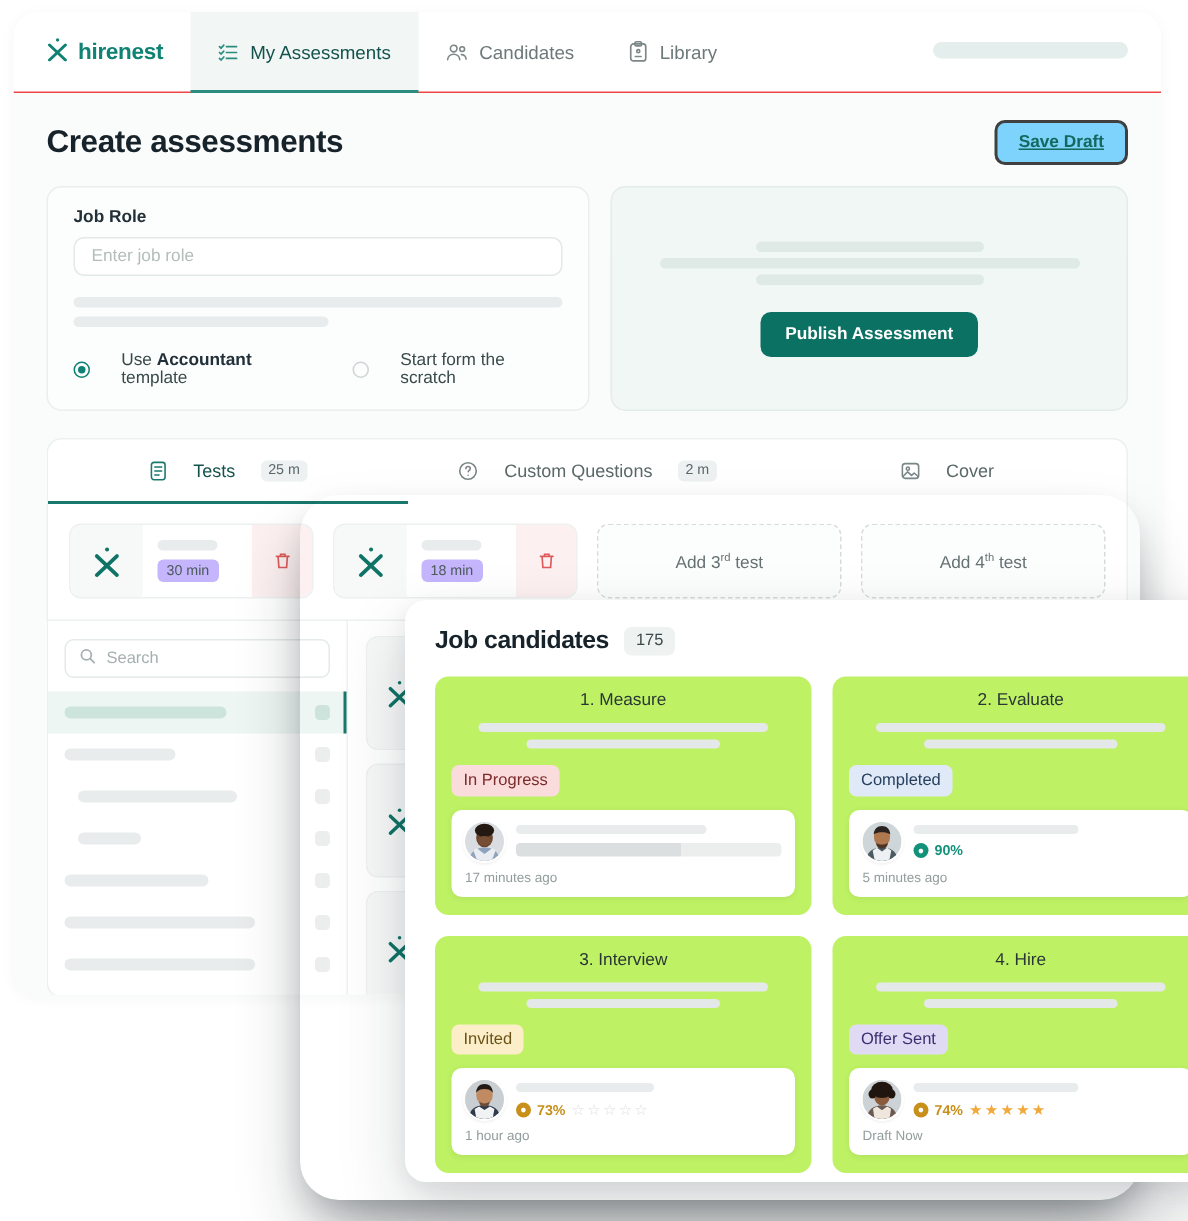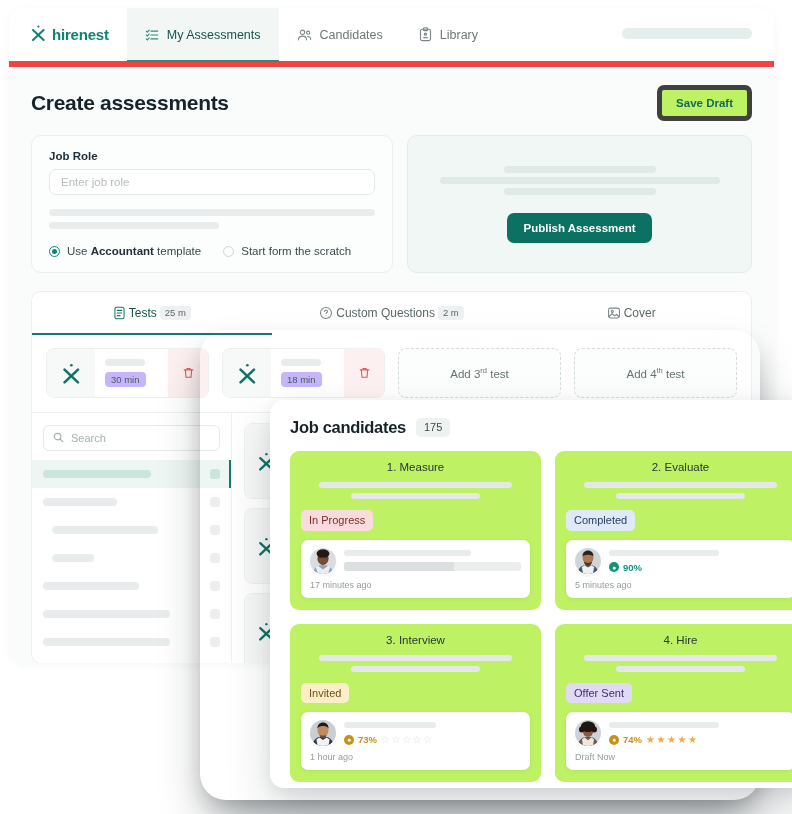--- a/index.html
+++ b/index.html
@@ -41,21 +41,21 @@
     z-index: 3;
   }
 
   
   .navbar {
     height: 53px;
     background: #ffffff;
     display: flex;
     align-items: stretch;
     position: relative;
-    border-bottom: 6px solid #ef4444;
+    border-bottom: 1px solid #ef4444;
   }
   .brand {
     display: flex;
     align-items: center;
     gap: 6px;
     padding: 0 18px 0 22px;
     color: #0f8273;
     font-size: 15px;
     font-weight: bold;
     letter-spacing: -0.2px;
@@ -103,28 +103,29 @@
     justify-content: space-between;
     padding: 18px 22px 10px 22px;
   }
   .page-title {
     font-size: 21px;
     color: #17232a;
     font-weight: bold;
     letter-spacing: -0.3px;
   }
   .btn-outline {
-    border: 5px solid #404040;
+    border: 2px solid #404040;
     color: #14685d;
-    background: #bef264;
+    background: #7dd3fc;
     border-radius: 7px;
     padding: 7px 14px;
     font-size: 11.5px;
     font-weight: bold;
     cursor: pointer;
+    text-decoration: underline;
   }
 
   
   .top-row {
     display: flex;
     gap: 14px;
     padding: 4px 22px 0 22px;
   }
   .card-jobrole {
     flex: 0 0 362px;
@@ -150,21 +151,21 @@
     font-size: 11.5px;
     color: #5d6b6b;
     background: #ffffff;
     font-family: "Liberation Sans", sans-serif;
   }
   .text-input::placeholder { color:#b4bcbc; }
   .skeleton { background:#e9ecec; border-radius:4px; }
   .sk-line-1 { height: 7px; width: 100%; margin-top: 14px; }
   .sk-line-2 { height: 7px; width: 52%; margin-top: 6px; }
   .radios { display:flex; align-items:center; gap: 22px; margin-top: 16px; }
-  .radio { display:flex; align-items:center; gap:7px; font-size:11.5px; color:#3a4a4a; cursor:pointer;}
+  .radio { display:flex; align-items:center; gap:21px; font-size:11.5px; color:#3a4a4a; cursor:pointer;}
   .radio .dot {
     width: 11px; height: 11px; border-radius: 50%;
     border: 1.5px solid #cdd6d6; box-sizing:border-box; position:relative;
   }
   .radio.on .dot { border-color:#0f8273; }
   .radio.on .dot::after{
     content:""; position:absolute; left:2px; top:2px; width:5px; height:5px;
     border-radius:50%; background:#0f8273;
   }
   .radio b { font-weight: bold; color:#22303a; }
@@ -201,21 +202,21 @@
     margin: 18px 22px 0 22px;
     background: #ffffff;
     border: 1px solid #edf0f0;
     border-bottom: none;
     border-radius: 10px 10px 0 0;
     display:flex;
     height: 42px;
   }
   .subtab {
     flex:1;
-    display:flex; align-items:center; justify-content:center; gap:3px;
+    display:flex; align-items:center; justify-content:center; gap:17px;
     font-size: 12px; color:#5b6868; position:relative; cursor:pointer;
   }
   .subtab.active { color:#14534c; }
   .subtab.active::after{
     content:""; position:absolute; left:0; right:0; bottom:-1px; height:2px; background:#18786c;
   }
   .subtab .ico{ color:#7b8686; display:flex; }
   .subtab.active .ico{ color:#18786c; }
   .chip {
     background:#eef1f1; color:#5b6868; border-radius:4px;

